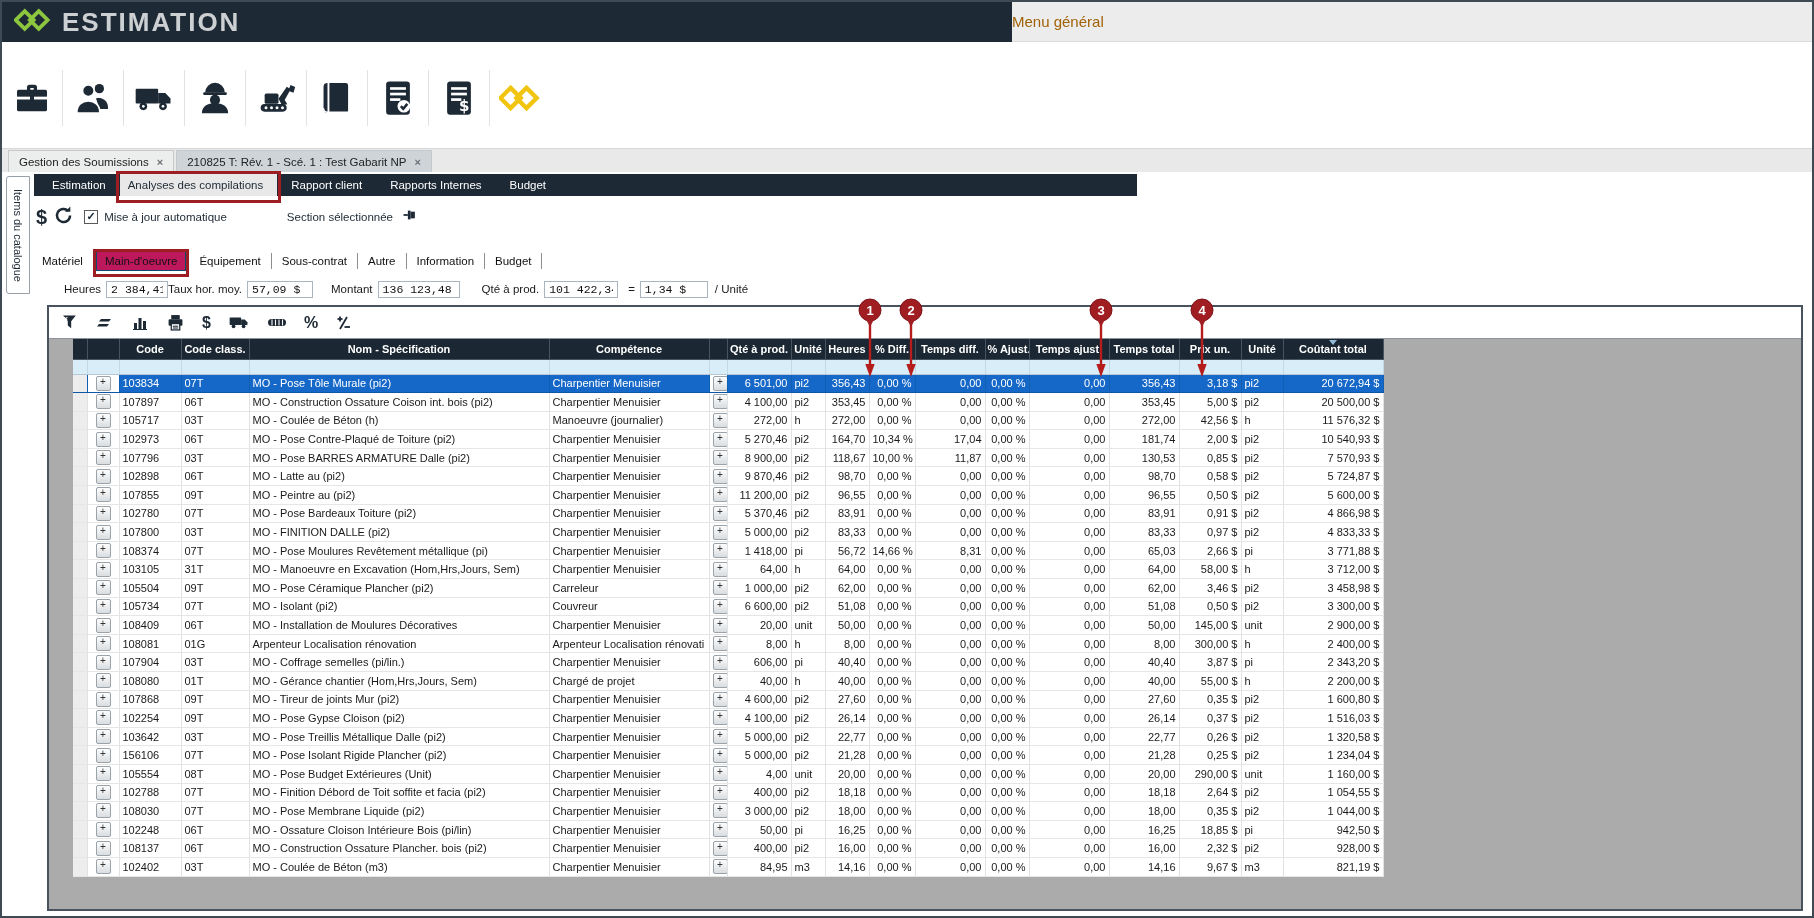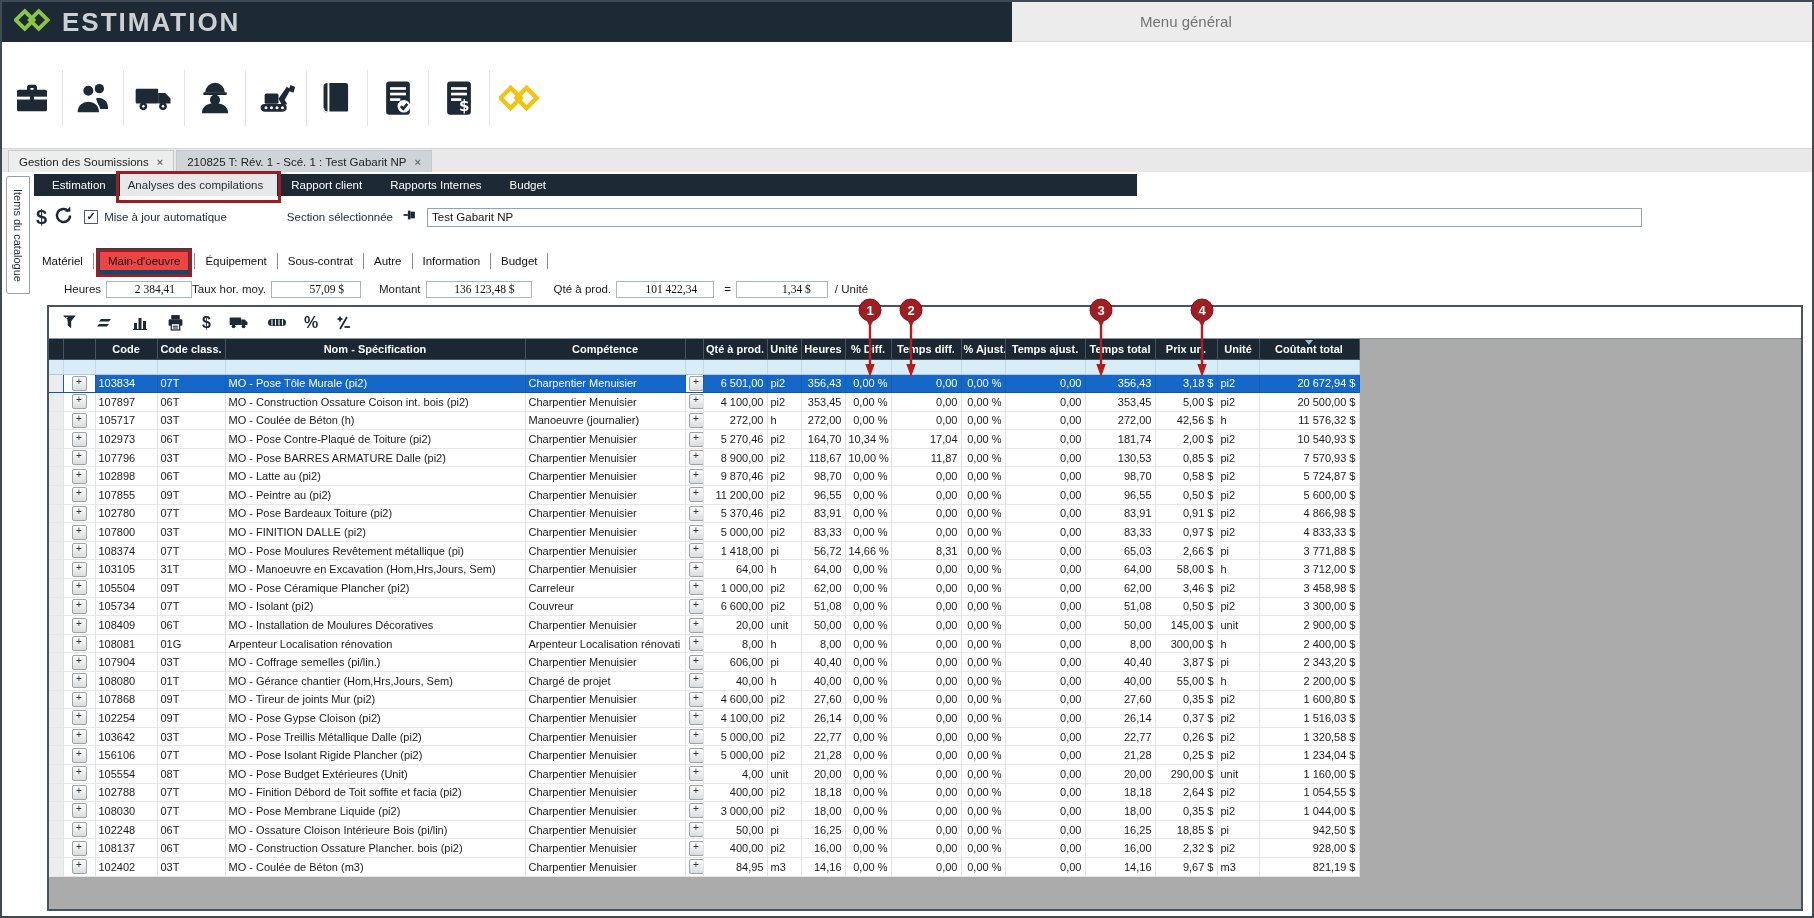--- a/index.html
+++ b/index.html
@@ -1,21 +1,21 @@
 <!DOCTYPE html>
 <html><head>
 <meta charset="utf-8">
 <style>
   html,body{margin:0;padding:0;background:#cfcfcf;font-family:"Liberation Sans",sans-serif;}
   #window{position:relative;width:1814px;height:918px;background:#fff;border:2px solid #3e4a54;box-sizing:border-box;overflow:hidden;}
   
   .titlebar{position:absolute;left:0;top:0;width:1010px;height:40px;background:#1d2935;display:flex;align-items:center;padding-left:12px;box-sizing:border-box;gap:10px;}
   .brand-text{font-size:26px;font-weight:bold;color:rgba(255,255,255,.78);letter-spacing:2px;}
   .titlebar-right{position:absolute;left:1010px;top:0;right:0;height:40px;background:#ececec;box-sizing:border-box;border-bottom:1px solid #dcdcdc;display:flex;align-items:center;}
-  .menu-general{margin-left:128px;font-size:15px;color:#737373;}
+  .menu-general{font-size:15px;color:#a16207;}
   
   .menubar{position:absolute;top:44px;left:0;right:0;height:20px;display:flex;align-items:center;padding-left:4px;}
   .menu-item{padding:2px 10px;font-size:12.5px;color:#1a1a1a;cursor:default;}
   
   .toolbar{position:absolute;top:66px;left:0;height:60px;display:flex;align-items:center;}
   .tbtn{width:60px;height:56px;display:flex;align-items:center;justify-content:center;border-right:1px solid #e2e2e2;}
   .tbtn.last{border-right:none;}
   .tbtn svg{display:block;}
   
   .doctabs{position:absolute;top:146px;left:0;right:0;height:24px;background:#e9e9e9;border-top:1px solid #d8d8d8;display:flex;align-items:flex-end;padding-left:6px;box-sizing:border-box;}
@@ -35,32 +35,32 @@
   .big-dollar{font-size:20px;font-weight:bold;color:#1d2935;margin:0 6px 0 2px;}
   .refresh{margin-right:10px;}
   .checkbox{width:12px;height:12px;border:1px solid #5a5a5a;background:#fff;font-size:11px;line-height:11px;text-align:center;color:#1d2935;font-weight:bold;margin-right:6px;}
   .ctl-label{font-size:11.5px;color:#1d2935;}
   .section-label{margin-left:60px;font-size:11.5px;color:#1d2935;}
   .pin{margin:0 9px 0 10px;}
   .section-input{width:1205px;height:17px;border:1px solid #8ea4b8;font-size:11.5px;padding:0 4px;color:#111;font-family:"Liberation Sans",sans-serif;}
   
   .cattabs{position:absolute;left:32px;top:246px;height:26px;display:flex;align-items:center;}
   .cattab{position:relative;padding:4px 8px;font-size:11.5px;color:#111;white-space:nowrap;cursor:default;}
-  .cattab.active{background:#ef4444;border:4px solid #0c4a6e;padding:3px 8px;}
+  .cattab.active{background:#be185d;border:1px solid #0c4a6e;padding:3px 8px;}
   .catsep{width:1px;height:16px;background:#8d8d8d;margin:0 2px;}
   
   .summary{position:absolute;left:62px;top:276px;height:22px;display:flex;align-items:center;font-size:11.5px;color:#1a1a1a;}
-  .sumfield{height:15px;border:1px solid #a9b6c2;background:#fff;text-align:right;padding:0 16px;font-size:11.5px;color:#111;font-family:Liberation Serif, serif;}
+  .sumfield{height:15px;border:1px solid #a9b6c2;background:#fff;padding:0 4px;font-size:11.5px;color:#111;font-family:Liberation Mono, monospace;}
   .sl{margin:0 5px 0 0;}
   
   .gridwrap{position:absolute;left:45px;top:303px;width:1756px;height:606px;border:2px solid #49535e;background:#ababab;box-sizing:border-box;overflow:hidden;}
   .gridtoolbar{height:31px;background:#fff;border-bottom:1px solid #8b949c;display:flex;align-items:center;gap:17px;padding-left:12px;}
   .gico{display:flex;align-items:center;justify-content:center;}
   .gico-txt{font-size:16px;font-weight:bold;color:#1d2935;}
-  table.grid{border-collapse:collapse;table-layout:fixed;background:#fff;font-size:11px;}
+  table.grid{border-collapse:collapse;table-layout:fixed;background:#fff;font-size:11px;margin-left:24px;}
   table.grid th{background:#1b2733;color:#fff;font-weight:bold;height:20px;border-right:1px solid #46545f;border-bottom:1px solid #46545f;text-align:center;overflow:hidden;white-space:nowrap;position:relative;padding:0 2px;box-sizing:border-box;}
   table.grid td{height:18.6px;border-right:1px solid #e2e2e2;border-bottom:1px solid #e6e6e6;overflow:hidden;white-space:nowrap;padding:0 3px;box-sizing:border-box;color:#1a1a1a;}
   tr.filter td{height:15px;background:#d9edf8;border-right:1px solid #c3d9e5;border-bottom:1px solid #b7c9d4;}
   td.num{text-align:right;}
   td.ind{background:#ededed;border-right:1px solid #d2d2d2;}
   .expbtn{width:13px;height:13px;border:1px solid #9aa2aa;background:linear-gradient(#fefefe,#d9dde0);border-radius:2px;font-size:10px;line-height:10px;text-align:center;color:#333;margin:0 auto;}
   tr.sel td{background:#1668c8;color:#fff;border-right:1px solid #1160b4;border-bottom:1px solid #0e57a5;}
   tr.sel td.ind{background:#ededed;}
   tr.sel td.expcell{background:#fff;}
   .sortind{position:absolute;left:50%;top:1px;margin-left:-4px;width:0;height:0;border-left:4px solid transparent;border-right:4px solid transparent;border-top:5px solid #93bcd9;}
@@ -209,21 +209,20 @@
     <span class="checkbox">✓</span>
     <span class="ctl-label">Mise à jour automatique</span>
     <span class="section-label">Section sélectionnée</span>
     <span class="pin">
       <svg width="15" height="14" viewBox="0 0 16 16" fill="#1d2935">
           <rect x="0" y="7" width="5" height="2"></rect>
           <rect x="5" y="3" width="3" height="10"></rect>
           <rect x="8" y="4.2" width="5" height="7.6"></rect>
         </svg>
     </span>
-    <input class="section-input" readonly="" value="Test Gabarit NP" style="">
   </div>
 
   <div class="cattabs">
       <div class="cattab">Matériel</div>
       <span class="catsep"></span>
       <div class="cattab active red-box">Main-d'oeuvre</div>
       <span class="catsep"></span>
       <div class="cattab">Équipement</div>
       <span class="catsep"></span>
       <div class="cattab">Sous-contrat</div>

